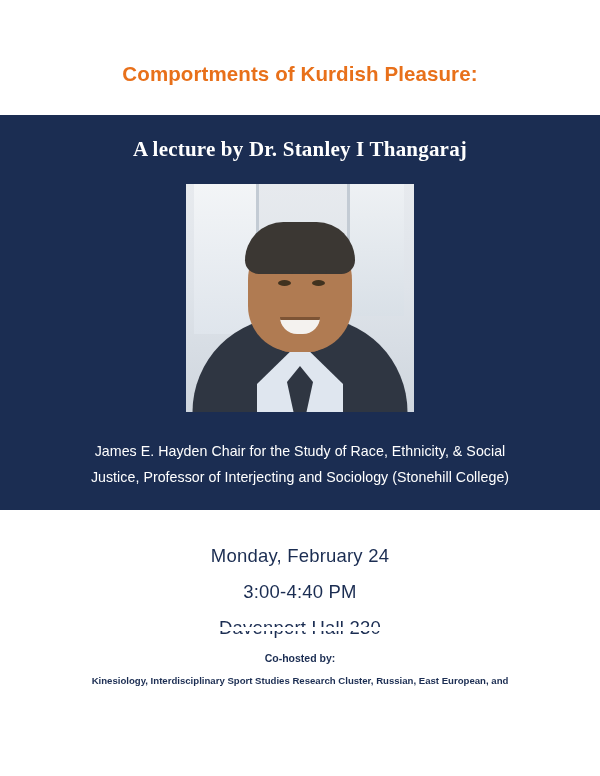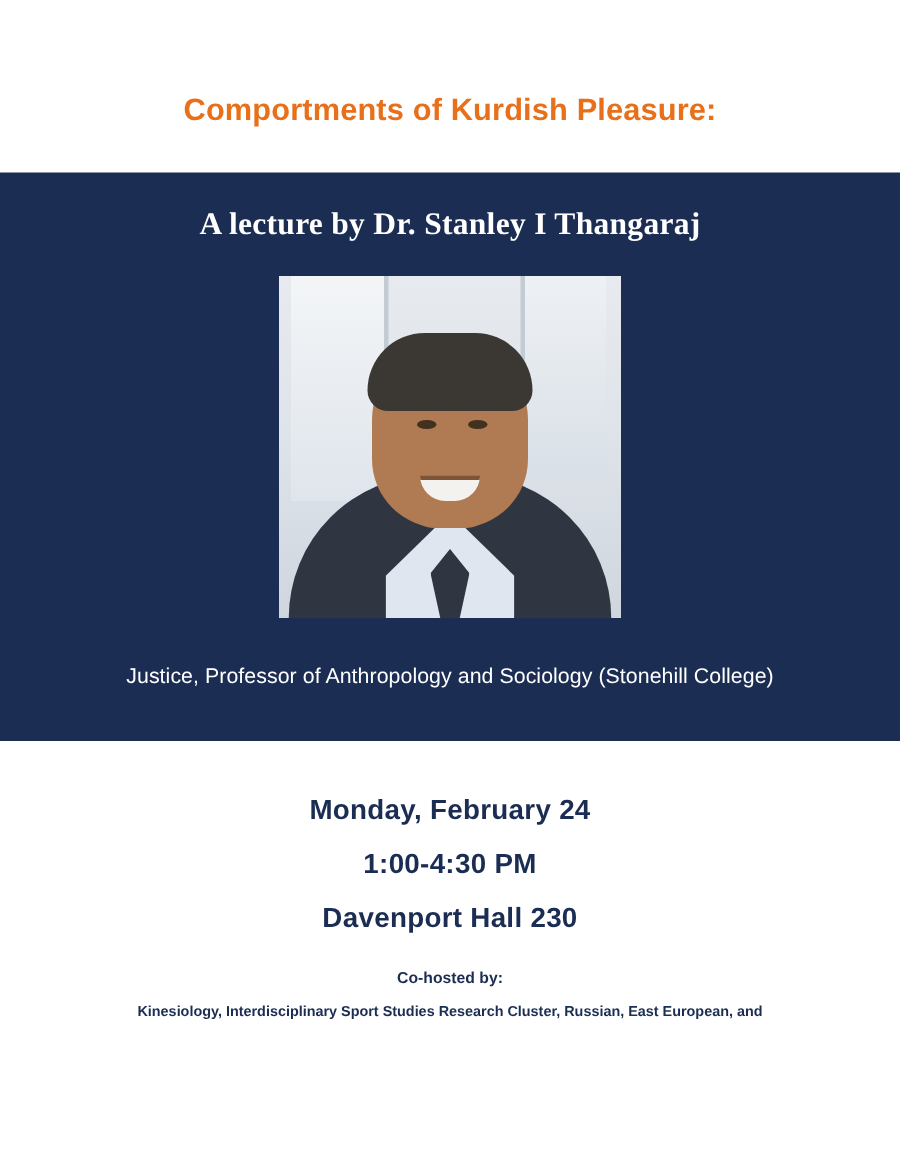--- a/index.html
+++ b/index.html
@@ -34,21 +34,21 @@
     font-size: 20.5px;
     font-weight: bold;
     line-height: 31px;
     letter-spacing: 0.1px;
   }
 
   
   .navy-block {
     background: #1b2d52;
     color: #ffffff;
-    padding: 22px 36px 30px 36px;
+    padding: 22px 36px 20px 36px;
     text-align: center;
   }
   .lecture-by {
     font-family: "Liberation Serif", serif;
     font-size: 21px;
     font-weight: bold;
     letter-spacing: 0.2px;
     margin-bottom: 22px;
   }
   .portrait-wrap {
@@ -165,27 +165,27 @@
   }
 
   
   .details {
     flex: 1;
     text-align: center;
     padding: 28px 40px 18px 40px;
   }
   .detail-line {
     font-size: 18.5px;
-    font-weight: bold;
+    font-weight: normal;
     color: #1b2d52;
     line-height: 36px;
     letter-spacing: 0.2px;
   }
   .cohosted-label {
-    margin-top: 16px;
+    margin-top: 6px;
     font-size: 10.5px;
     font-weight: bold;
     color: #1b2d52;
   }
   .cohosts {
     margin-top: 9px;
     font-size: 9.6px;
     font-weight: bold;
     line-height: 15.5px;
     color: #1b2d52;
@@ -222,26 +222,27 @@
         <div class="p-head"></div>
         <div class="p-hair"></div>
         <div class="p-brow-l"></div>
         <div class="p-brow-r"></div>
         <div class="p-eye-l"></div>
         <div class="p-eye-r"></div>
         <div class="p-mouth"></div>
       </div>
     </div>
 
-    <div class="role-text">Justice, Professor of Anthropology and Sociology (Stonehill College)</div>
+    <div class="role-text">James E. Hayden Chair for the Study of Race, Ethnicity, &amp; Social</div>
+    <div class="role-text">Justice, Professor of Interjecting and Sociology (Stonehill College)</div>
   </div>
 
   <div class="details">
     <div class="detail-line">Monday, February 24</div>
-    <div class="detail-line">1:00-4:30 PM</div>
+    <div class="detail-line">3:00-4:40 PM</div>
     <div class="detail-line">Davenport Hall 230</div>
 
     <div class="cohosted-label">Co-hosted by:</div>
     <div class="cohosts">
       <div>Kinesiology, Interdisciplinary Sport Studies Research Cluster, Russian, East European, and</div>
 
     </div>
   </div>
 
   <div class="bottom-rule"></div>

